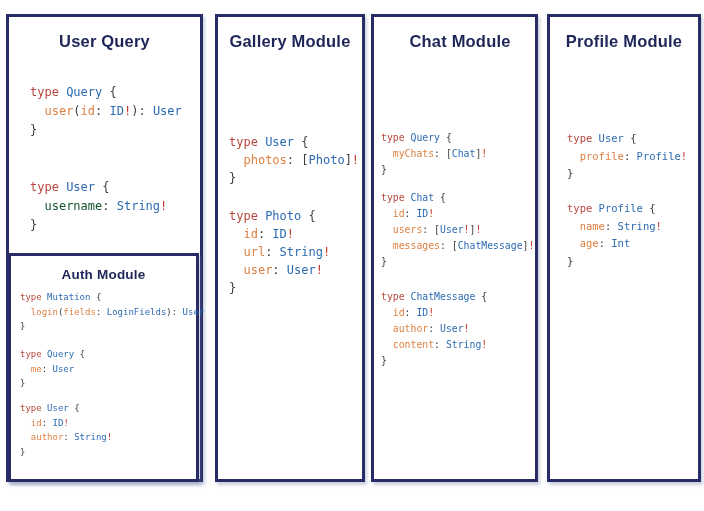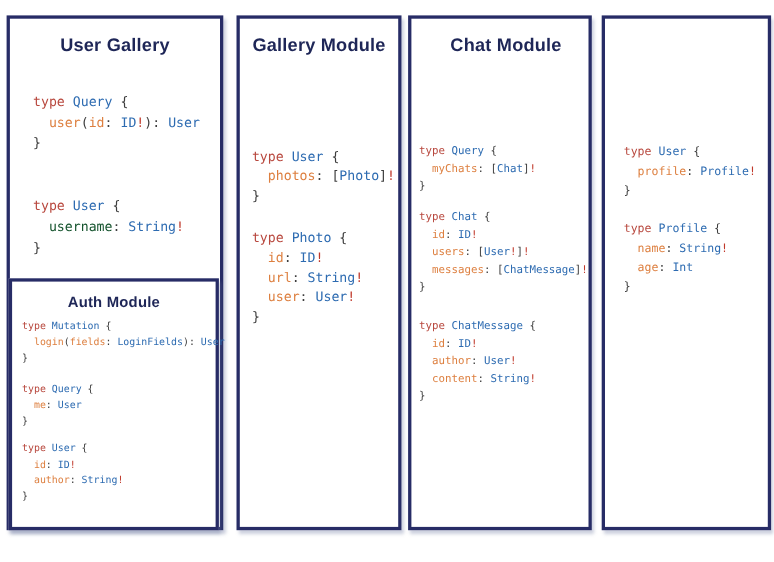--- a/index.html
+++ b/index.html
@@ -68,21 +68,21 @@
 
   #panel-profile .code    { font-size: 10.5px; line-height: 17.5px; left: 17px; }
   #panel-profile .block-0 { top: 113px; }
   #panel-profile .block-1 { top: 183px; }
 </style>
 </head>
 <body>
 
 <div id="canvas">
     <div class="panel" id="panel-user" style="border-color: rgb(39, 44, 102); background: rgb(255, 255, 255);">
-      <div class="panel-title" style="color: rgb(30, 38, 87);">User Gallery</div>
+      <div class="panel-title" style="color: rgb(30, 38, 87);">User Query</div>
       <pre class="code block-0"><span style="color: rgb(184, 72, 62);">type </span><span style="color: rgb(45, 107, 177);">Query </span><span style="color: rgb(61, 61, 61);">{</span>
 <span style="color: rgb(61, 61, 61);">  </span><span style="color: rgb(221, 127, 63);">user</span><span style="color: rgb(61, 61, 61);">(</span><span style="color: rgb(221, 127, 63);">id</span><span style="color: rgb(61, 61, 61);">: </span><span style="color: rgb(45, 107, 177);">ID</span><span style="color: rgb(192, 57, 43);">!</span><span style="color: rgb(61, 61, 61);">): </span><span style="color: rgb(45, 107, 177);">User</span>
 <span style="color: rgb(61, 61, 61);">}</span></pre>
       <pre class="code block-1"><span style="color: rgb(184, 72, 62);">type </span><span style="color: rgb(45, 107, 177);">User </span><span style="color: rgb(61, 61, 61);">{</span>
 <span style="color: rgb(61, 61, 61);">  </span><span style="color: #14532d;">username</span><span style="color: rgb(61, 61, 61);">: </span><span style="color: rgb(45, 107, 177);">String</span><span style="color: rgb(192, 57, 43);">!</span>
 <span style="color: rgb(61, 61, 61);">}</span></pre>
     </div>
     <div class="panel" id="panel-auth" style="border-color: rgb(39, 44, 102); background: rgb(255, 255, 255);">
       <div class="panel-title" style="color: rgb(30, 38, 87);">Auth Module</div>
       <pre class="code block-0"><span style="color: rgb(184, 72, 62);">type </span><span style="color: rgb(45, 107, 177); margin-top: 36px;">Mutation </span><span style="color: rgb(61, 61, 61);">{</span>
@@ -117,20 +117,21 @@
 <span style="color: rgb(61, 61, 61);">  </span><span style="color: rgb(221, 127, 63);">users</span><span style="color: rgb(61, 61, 61);">: </span><span style="color: rgb(61, 61, 61);">[</span><span style="color: rgb(45, 107, 177);">User</span><span style="color: rgb(192, 57, 43);">!</span><span style="color: rgb(61, 61, 61);">]</span><span style="color: rgb(192, 57, 43);">!</span>
 <span style="color: rgb(61, 61, 61);">  </span><span style="color: rgb(221, 127, 63);">messages</span><span style="color: rgb(61, 61, 61);">: </span><span style="color: rgb(61, 61, 61);">[</span><span style="color: rgb(45, 107, 177);">ChatMessage</span><span style="color: rgb(61, 61, 61);">]</span><span style="color: rgb(192, 57, 43);">!</span>
 <span style="color: rgb(61, 61, 61);">}</span></pre>
       <pre class="code block-2"><span style="color: rgb(184, 72, 62);">type </span><span style="color: rgb(45, 107, 177);">ChatMessage </span><span style="color: rgb(61, 61, 61);">{</span>
 <span style="color: rgb(61, 61, 61);">  </span><span style="color: rgb(221, 127, 63);">id</span><span style="color: rgb(61, 61, 61);">: </span><span style="color: rgb(45, 107, 177);">ID</span><span style="color: rgb(192, 57, 43);">!</span>
 <span style="color: rgb(61, 61, 61);">  </span><span style="color: rgb(221, 127, 63); text-align: right;">author</span><span style="color: rgb(61, 61, 61);">: </span><span style="color: rgb(45, 107, 177);">User</span><span style="color: rgb(192, 57, 43);">!</span>
 <span style="color: rgb(61, 61, 61);">  </span><span style="color: rgb(221, 127, 63);">content</span><span style="color: rgb(61, 61, 61);">: </span><span style="color: rgb(45, 107, 177);">String</span><span style="color: rgb(192, 57, 43);">!</span>
 <span style="color: rgb(61, 61, 61);">}</span></pre>
     </div>
     <div class="panel" id="panel-profile" style="border-color: rgb(39, 44, 102); background: rgb(255, 255, 255);">
+      <div class="panel-title" style="color: rgb(30, 38, 87);">Profile Module</div>
       <pre class="code block-0"><span style="color: rgb(184, 72, 62);">type </span><span style="color: rgb(45, 107, 177);">User </span><span style="color: rgb(61, 61, 61);">{</span>
 <span style="color: rgb(61, 61, 61);">  </span><span style="color: rgb(221, 127, 63);">profile</span><span style="color: rgb(61, 61, 61);">: </span><span style="color: rgb(45, 107, 177);">Profile</span><span style="color: rgb(192, 57, 43);">!</span>
 <span style="color: rgb(61, 61, 61);">}</span></pre>
       <pre class="code block-1"><span style="color: rgb(184, 72, 62);">type </span><span style="color: rgb(45, 107, 177);">Profile </span><span style="color: rgb(61, 61, 61);">{</span>
 <span style="color: rgb(61, 61, 61);">  </span><span style="color: rgb(221, 127, 63);">name</span><span style="color: rgb(61, 61, 61);">: </span><span style="color: rgb(45, 107, 177);">String</span><span style="color: rgb(192, 57, 43);">!</span>
 <span style="color: rgb(61, 61, 61);">  </span><span style="color: rgb(221, 127, 63);">age</span><span style="color: rgb(61, 61, 61);">: </span><span style="color: rgb(45, 107, 177);">Int</span>
 <span style="color: rgb(61, 61, 61);">}</span></pre>
     </div>
   </div>
 

